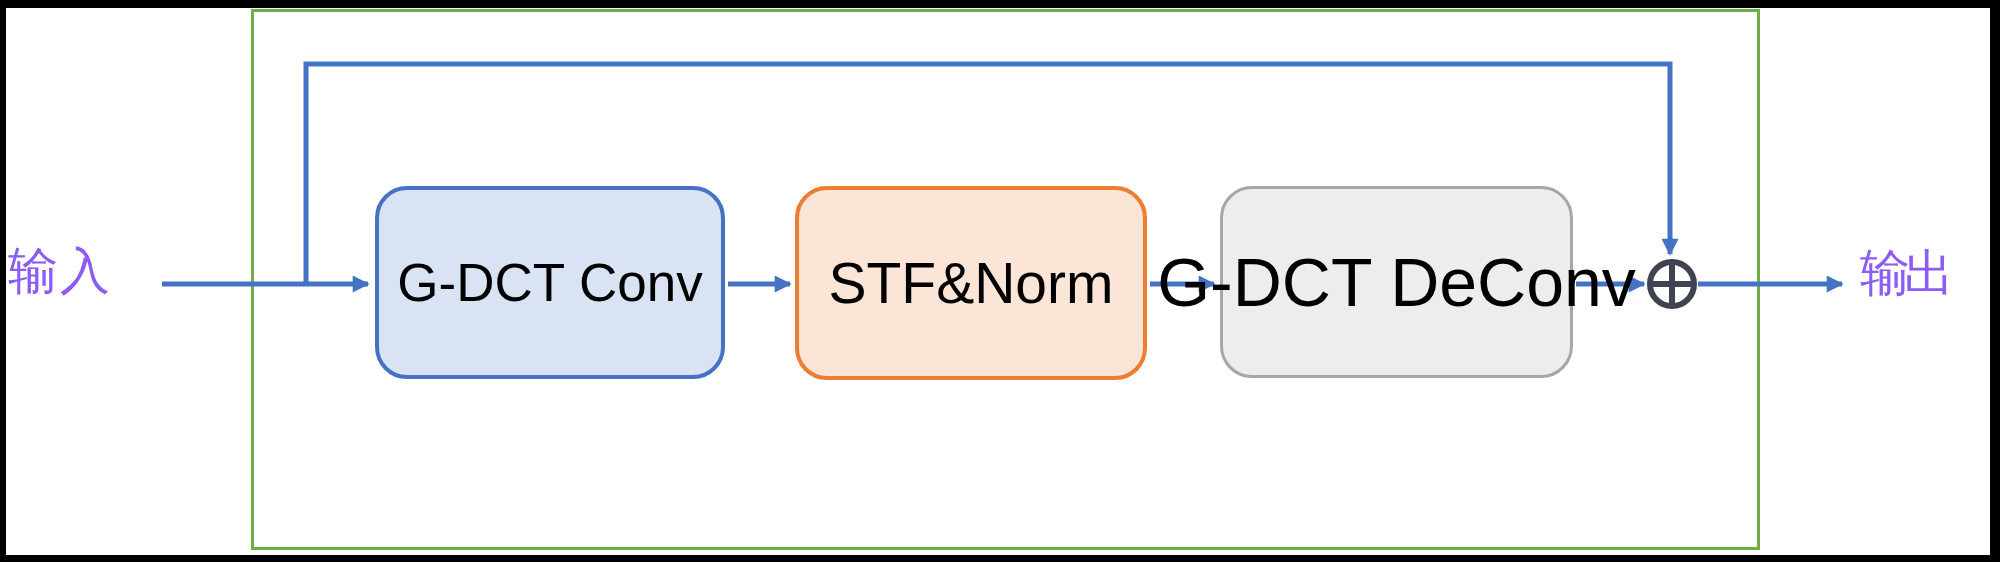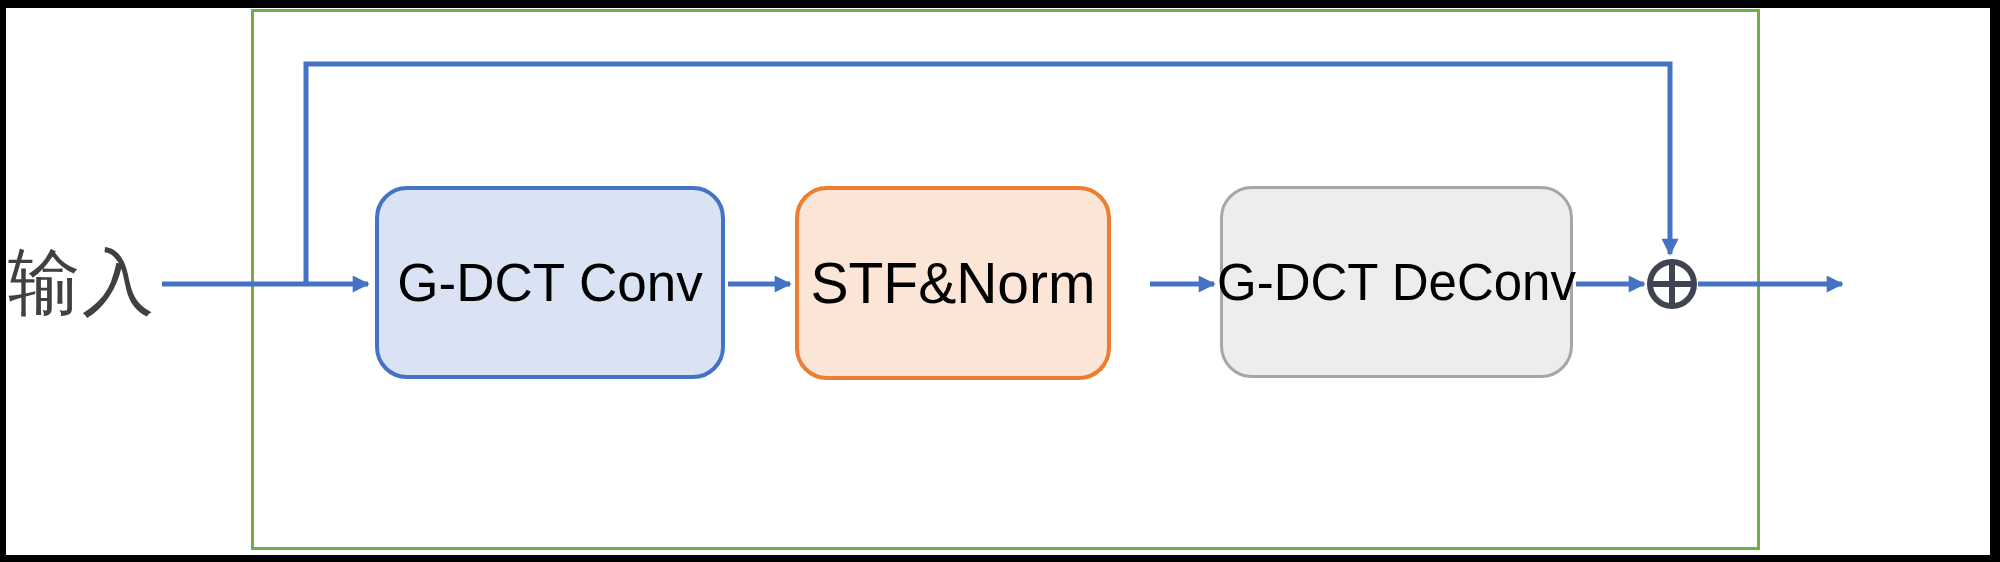--- a/index.html
+++ b/index.html
@@ -46,35 +46,35 @@
     color: #000000;
     white-space: nowrap;
   }
   .block-conv {
     left: 375px; top: 186px; width: 350px; height: 193px;
     background: #dae3f3;
     border: 4px solid #4472c4;
     font-size: 53px;
   }
   .block-stf {
-    left: 795px; top: 186px; width: 316px; height: 194px;
+    left: 795px; top: 186px; width: 352px; height: 194px;
     background: #fbe5d6;
     border: 4px solid #ed7d31;
     font-size: 57px;
   }
   .block-deconv {
     left: 1220px; top: 186px; width: 353px; height: 192px;
     background: #ededed;
     border: 3px solid #a6a6a6;
-    font-size: 51px;
+    font-size: 68px;
   }
   .io-label {
     position: absolute;
-    color: #404040;
-    font-size: 72px;
+    color: #8b5cf6;
+    font-size: 50px;
     line-height: 1;
     z-index: 4;
     white-space: nowrap;
   }
   .io-input  { left: 8px;    top: 246px; letter-spacing: 2px; }
   .io-output { left: 1860px; top: 248px; letter-spacing: -6px; }
 </style>
 </head>
 <body>
 
@@ -117,14 +117,15 @@
   <div class="block block-stf">
     <span>STF&amp;Norm</span>
   </div>
 
   <div class="block block-deconv">
     <span>G-DCT DeConv</span>
   </div>
 
   <div class="io-label io-input">输入</div>
 
+  <div class="io-label io-output">输出</div>
 
 </div>
 
 </body></html>

